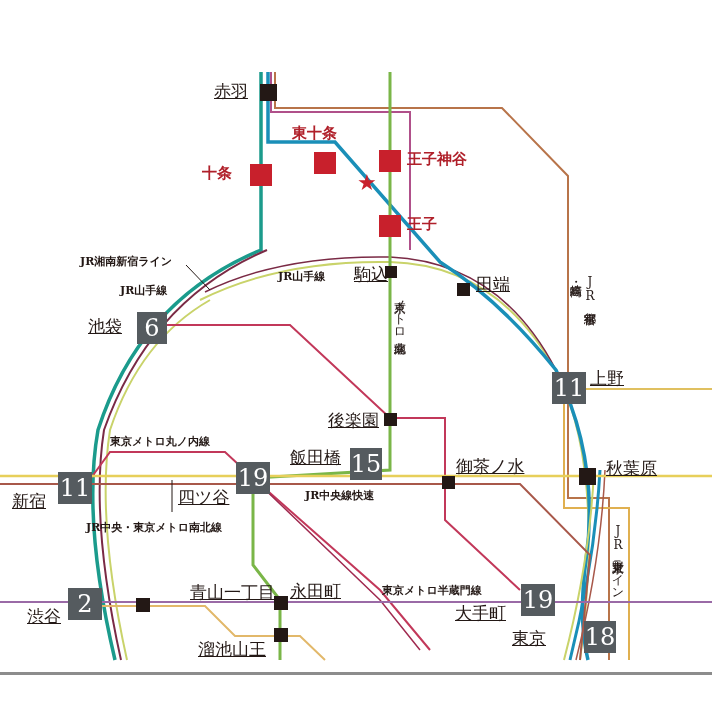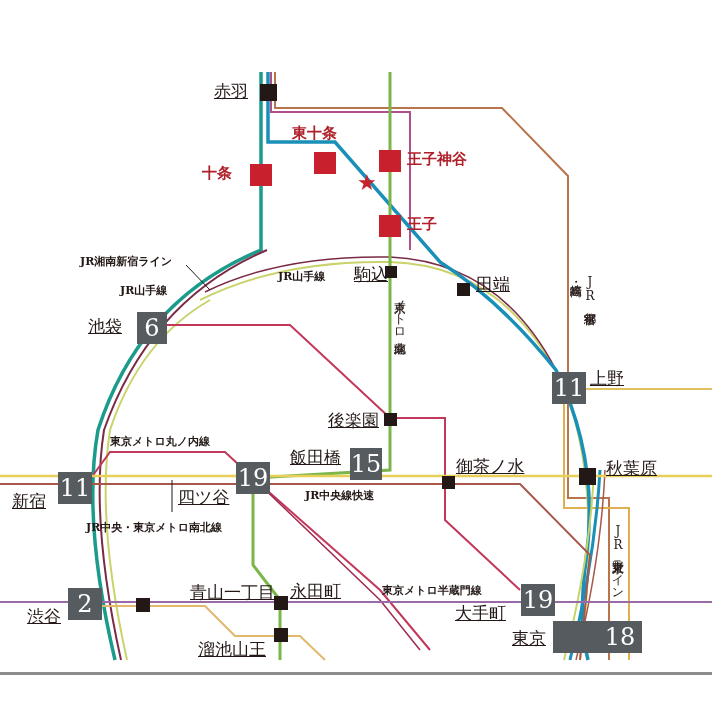--- a/index.html
+++ b/index.html
@@ -94,21 +94,21 @@
 <div class="lbl lbl-big" style="left:455px; top:605px;text-align:center;">大手町</div>
 <div class="lbl lbl-big" style="left:512px; top:630px;">東京</div>
 
 <div class="badge" style="left:137px; top:312px; width:30px;">6</div>
 <div class="badge" style="left:552px; top:372px; width:34px;">11</div>
 <div class="badge" style="left:350px; top:448px; width:32px;">15</div>
 <div class="badge" style="left:58px; top:472px; width:34px;">11</div>
 <div class="badge" style="left:236px; top:462px; width:34px;">19</div>
 <div class="badge" style="left:68px; top:588px; width:34px;">2</div>
 <div class="badge" style="left:521px; top:584px; width:34px;">19</div>
-<div class="badge" style="left:553px; top:621px; width:44px;padding-left:45px;">18</div>
+<div class="badge" style="left:584px; top:621px; width:32px;">18</div>
 
 <div class="lbl lbl-sm" style="left:80px; top:256px;">JR湘南新宿ライン</div>
 <div class="lbl lbl-sm" style="left:120px; top:285px;">JR山手線</div>
 <div class="lbl lbl-sm" style="left:278px; top:271px;">JR山手線</div>
 <div class="lbl vert" style="left:394px; top:292px;">東京メトロ南北線</div>
 <div class="lbl vert" style="left:584px; top:275px;">JR宇都宮線</div>
 <div class="lbl vert" style="left:570px; top:275px;">・高崎線</div>
 <div class="lbl lbl-sm" style="left:110px; top:436px;">東京メトロ丸ノ内線</div>
 <div class="lbl lbl-sm" style="left:305px; top:490px;">JR中央線快速</div>
 <div class="lbl lbl-sm" style="left:86px; top:522px;">JR中央・東京メトロ南北線</div>

